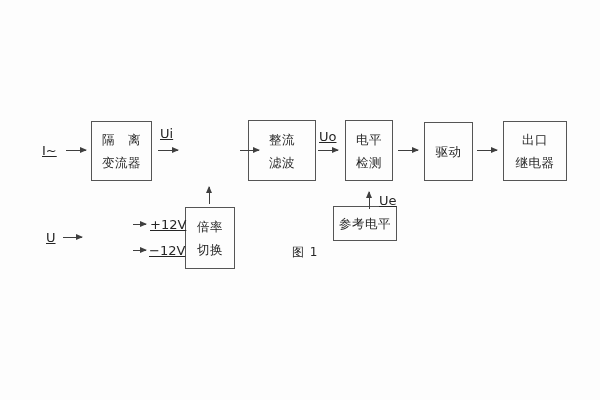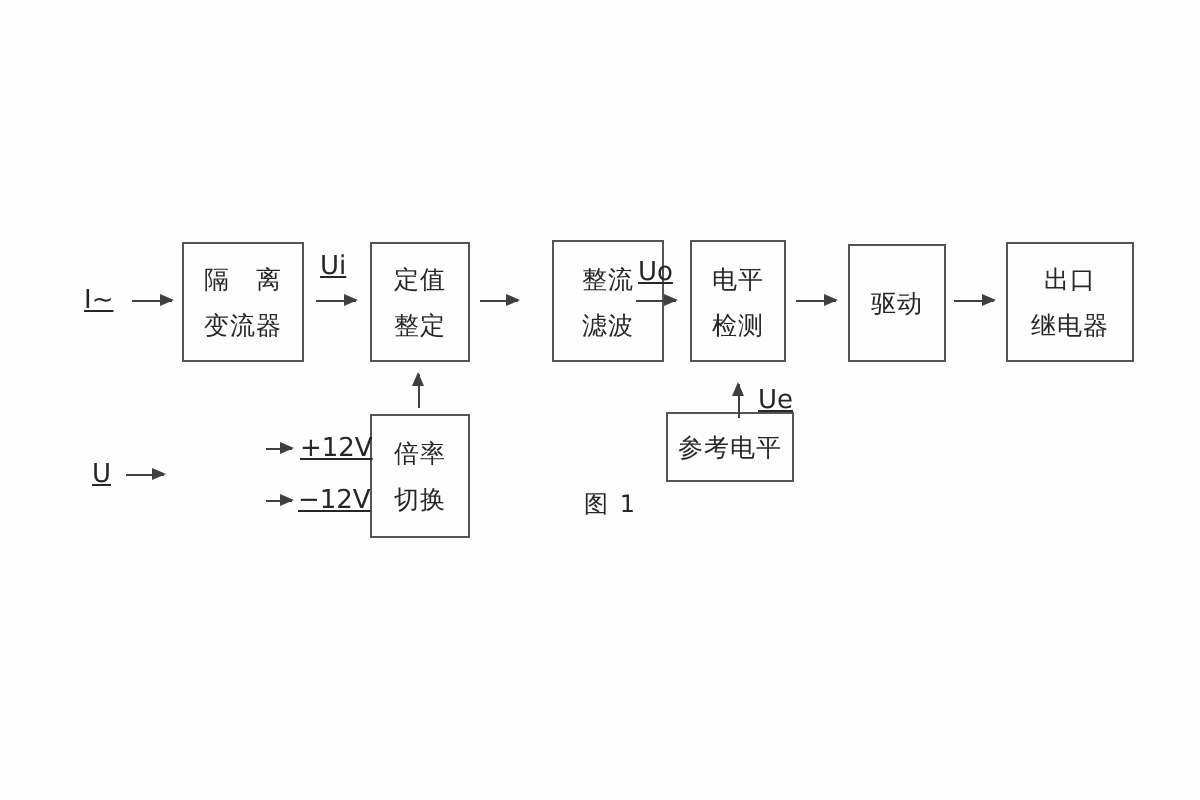--- a/index.html
+++ b/index.html
@@ -78,26 +78,22 @@
 </head>
 <body>
 
 <div class="stage">
 
   <div class="box" style="left:91px;top:121px;width:61px;height:60px">
     <span>隔　离</span>
     <span>变流器</span>
   </div>
 
-  <div class="box" style="left:185px;top:121px;width:50px;height:60px">
-    <span>定值</span>
-    <span>整定</span>
-  </div>
 
-  <div class="box" style="left:276px;top:120px;width:56px;height:61px">
+  <div class="box" style="left:248px;top:120px;width:68px;height:61px">
     <span>整流</span>
     <span>滤波</span>
   </div>
 
   <div class="box" style="left:345px;top:120px;width:48px;height:61px">
     <span>电平</span>
     <span>检测</span>
   </div>
 
   <div class="box" style="left:424px;top:122px;width:49px;height:59px">

